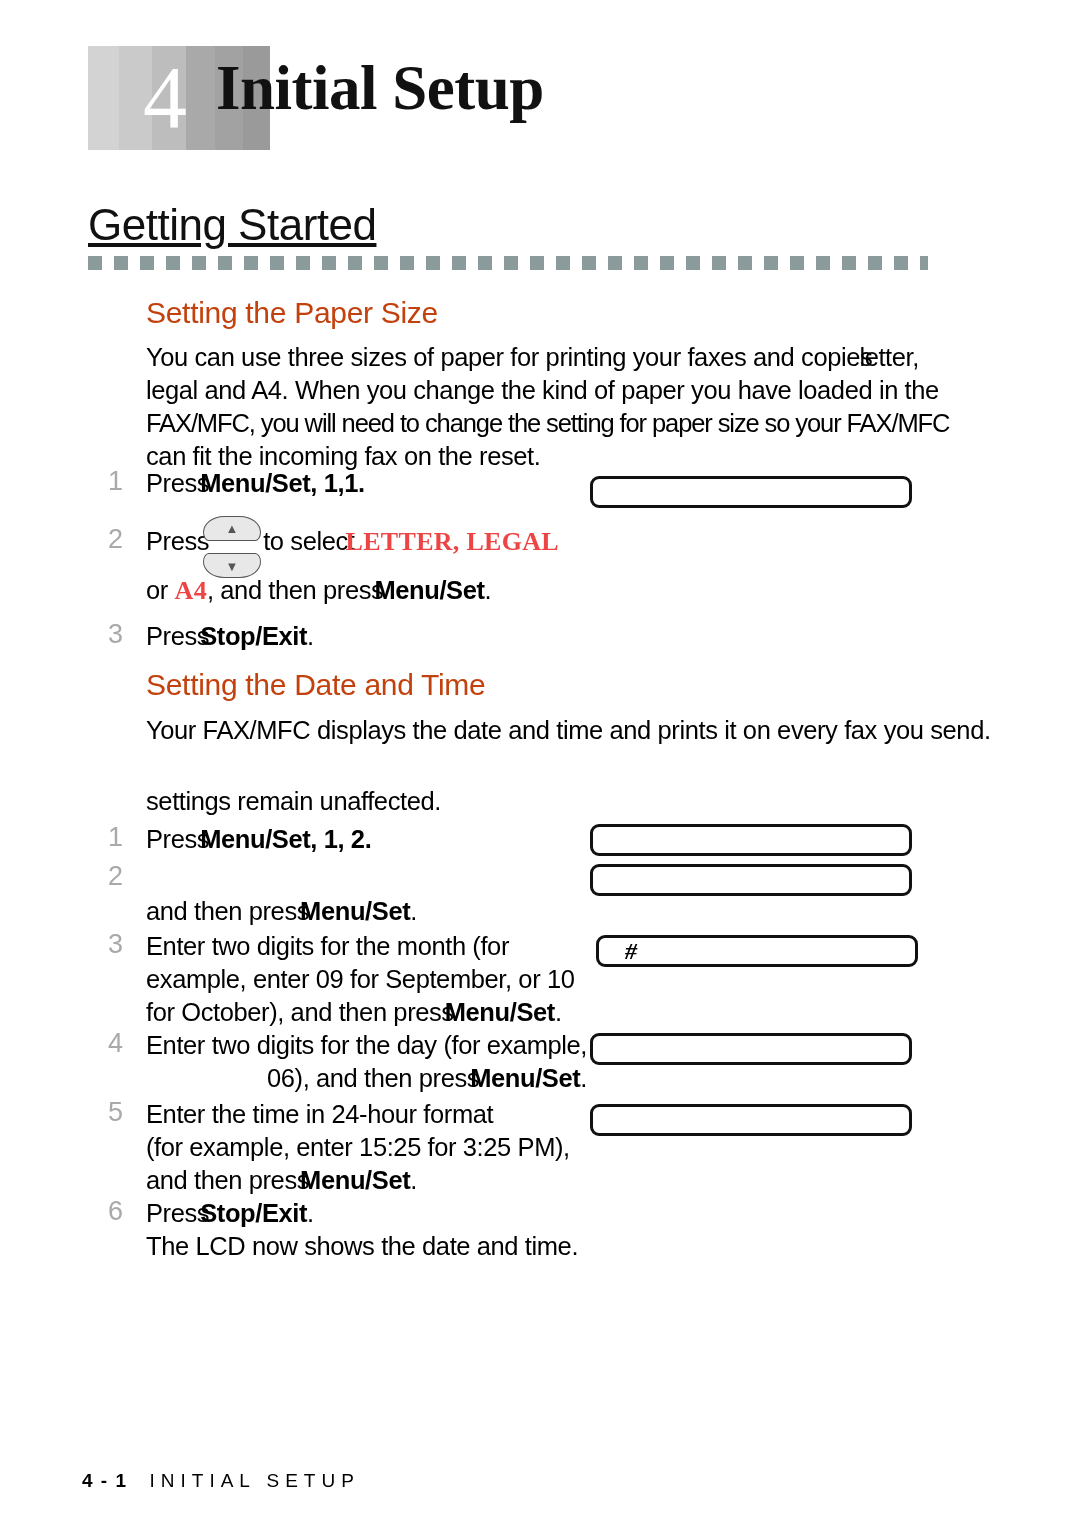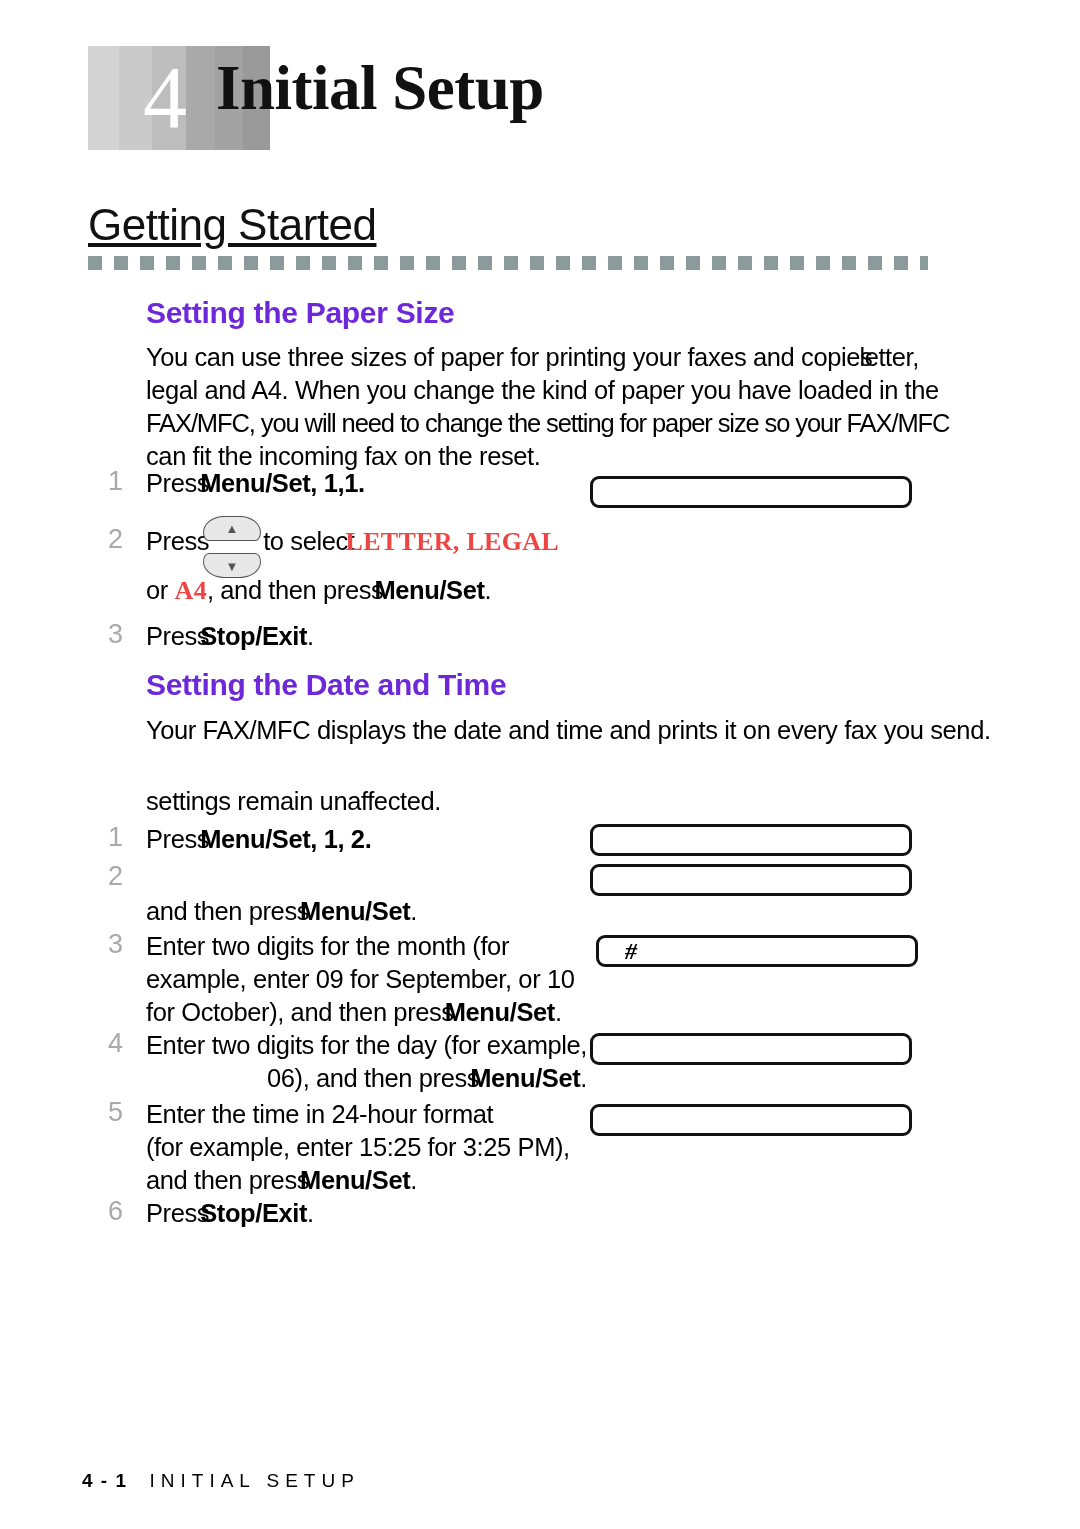--- a/index.html
+++ b/index.html
@@ -78,23 +78,23 @@
     background-image:
       linear-gradient(to right, #8b9b9b 0, #8b9b9b 14px, transparent 14px, transparent 26px);
     background-size: 26px 14px;
     background-repeat: repeat-x;
   }
 
   
   .h2 {
     position: absolute;
     font-size: 30px;
-    font-weight: bold;
+    font-weight: normal;
     letter-spacing: -0.3px;
-    color: #6d28d9;
+    color: #c2410c;
   }
   .para {
     position: absolute;
     font-size: 25.5px;
     line-height: 33px;
     color: #000;
     letter-spacing: -0.4px;
   }
   .para .tight { letter-spacing: -1.1px; }
 
@@ -286,17 +286,18 @@
 <div class="step-body" style="left:146px; top:1098px;">
   <span>Enter the time in 24-hour format</span><br>
   <span>(for example, enter 15:25 for 3:25 PM),</span><br>
   <span>and then press</span><span class="b ov">Menu/Set</span><span>.</span>
 </div>
 <div class="lcd" style="left:590px; top:1104px; width:322px;"></div>
 
 <div class="step-num" style="left:108px; top:1196px;">6</div>
 <div class="step-body" style="left:146px; top:1197px;">
   <span>Press</span><span class="b ov">Stop/Exit</span><span>.</span><br>
+  <span>The LCD now shows the date and time.</span>
 </div>
 
 <div id="footer">
   <span class="pageno">4 - 1</span><span class="crumb">INITIAL SETUP</span>
 </div>
 
 </body></html>

